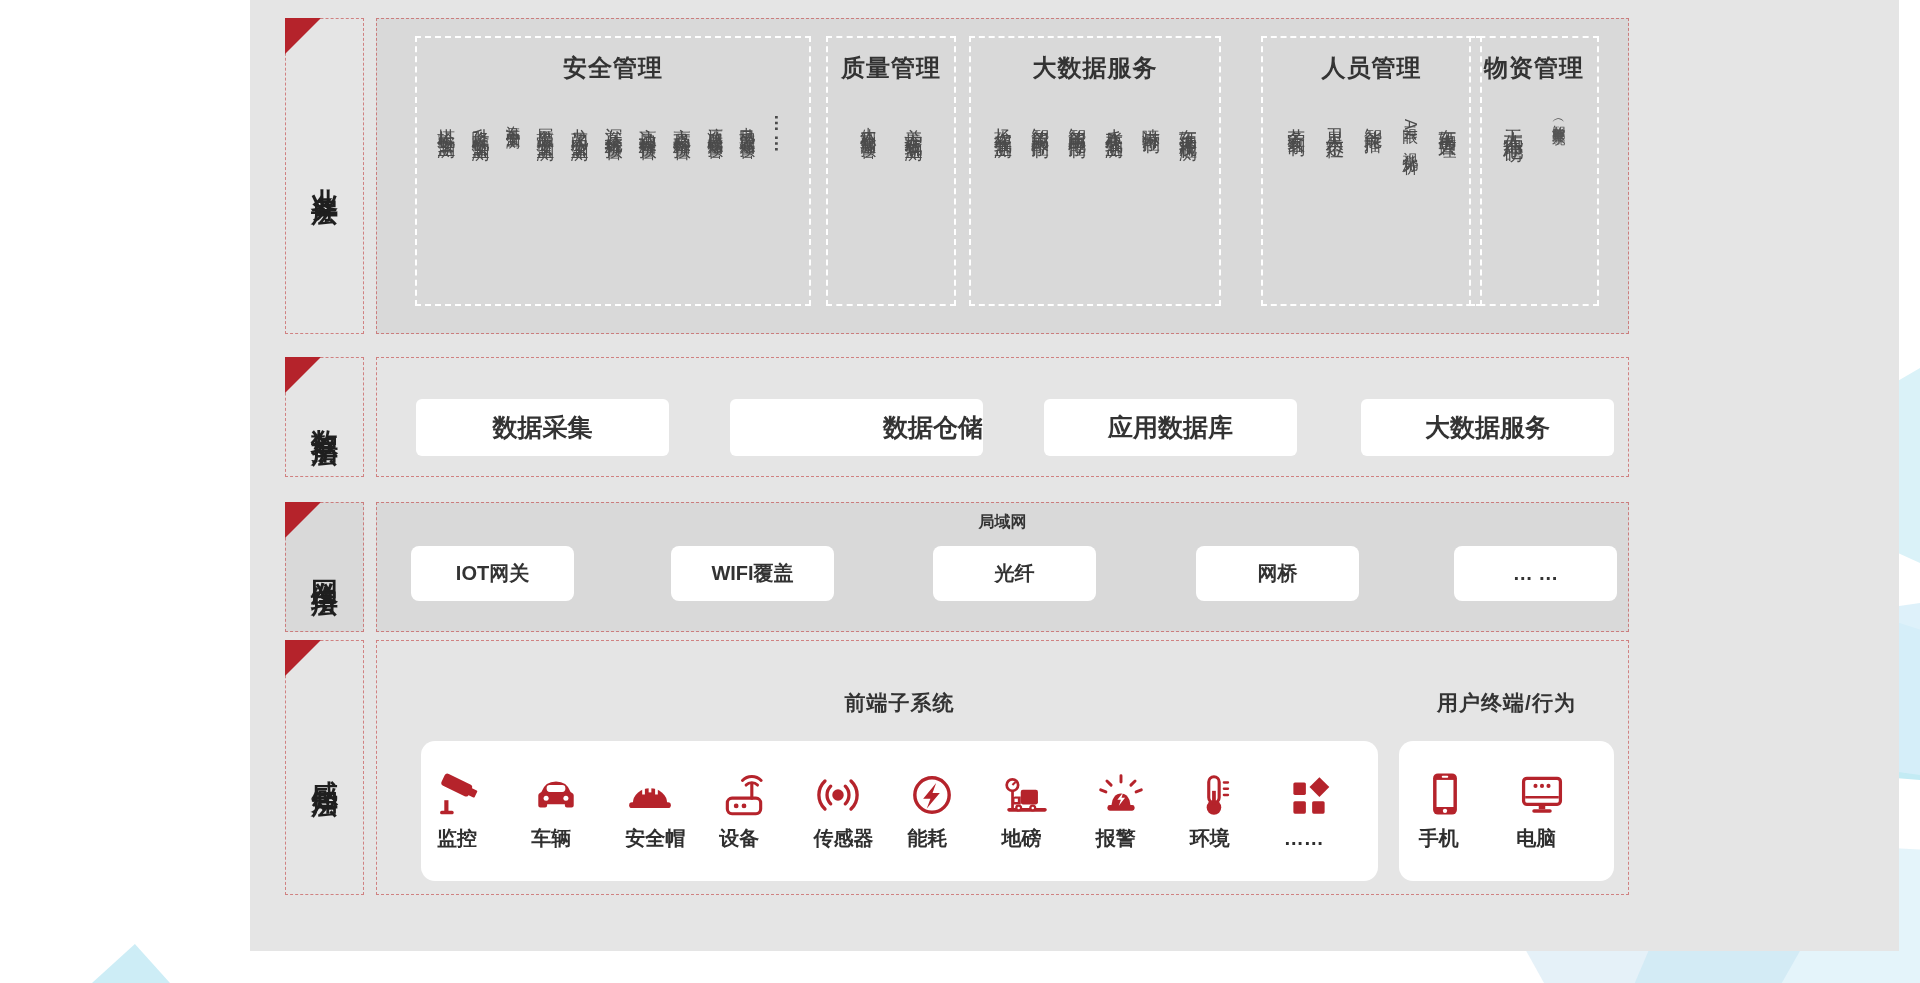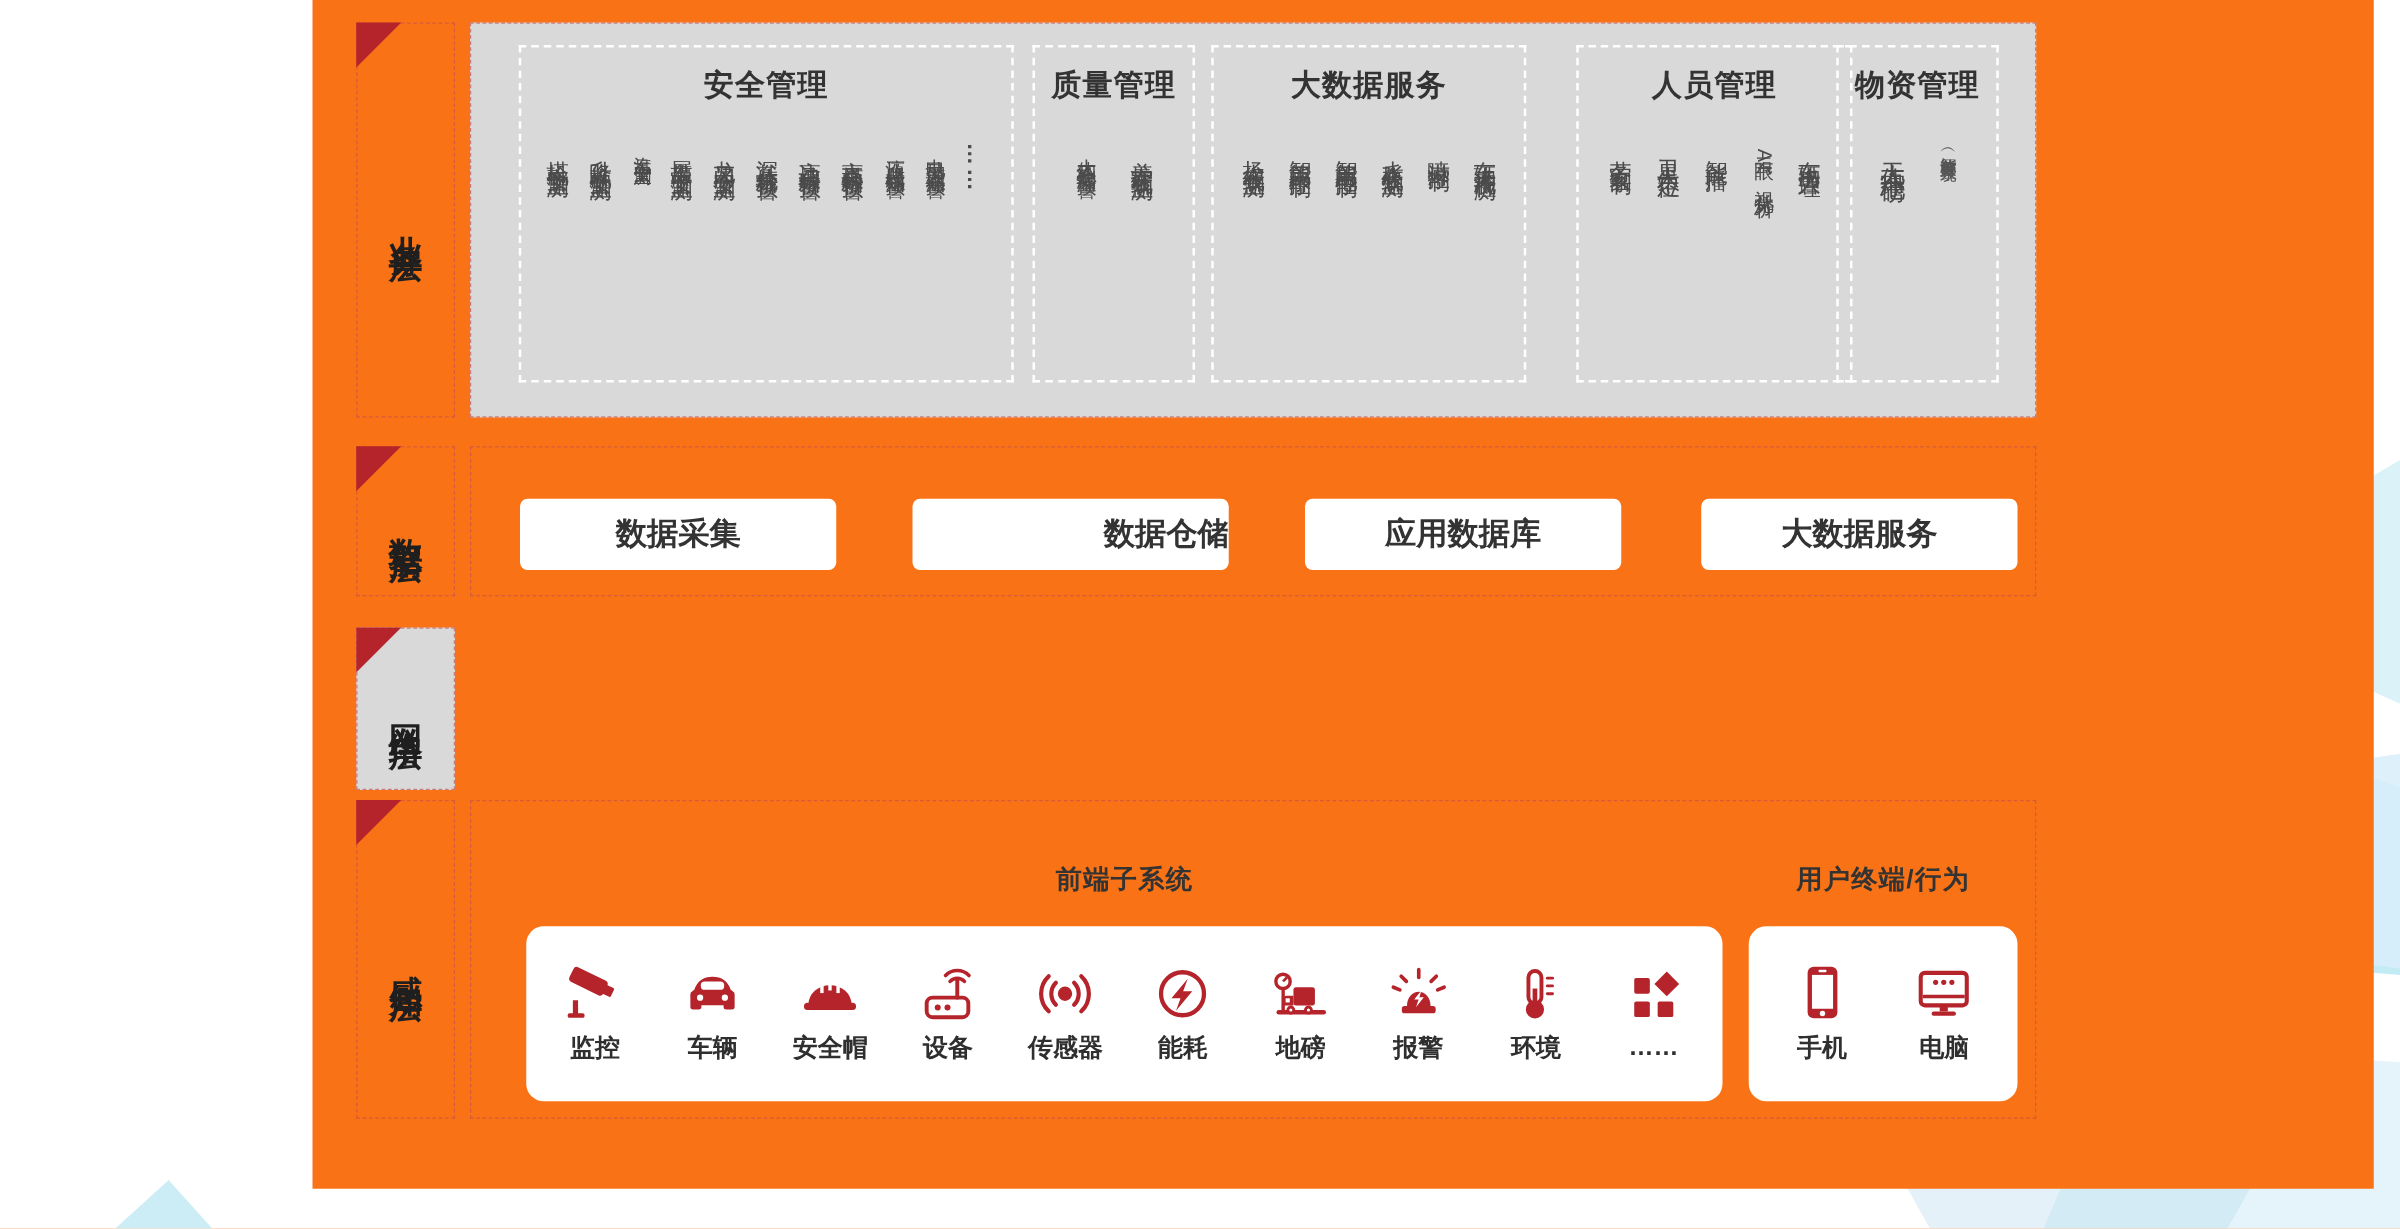--- a/index.html
+++ b/index.html
@@ -21,21 +21,21 @@
   .deco-hex2{left:1610px;top:838px;width:310px;height:145px;background:rgba(178,224,240,.35);
     clip-path:polygon(28% 0,100% 8%,100% 100%,8% 100%);}
   .deco-tr1{left:1420px;top:0;width:248px;height:215px;background:rgba(255,255,255,.40);
     clip-path:polygon(100% 0,12% 0,100% 100%);}
   .deco-tr2{left:1520px;top:0;width:148px;height:300px;background:rgba(255,255,255,.28);
     clip-path:polygon(0 0,100% 55%,100% 100%);}
   .deco-bl{left:92px;top:944px;width:78px;height:39px;background:#cdedf6;
     clip-path:polygon(55% 0,100% 100%,0 100%);}
 
   
-  .canvas{position:absolute;left:250px;top:0;width:1649px;height:951px;background:#f97316;}
+  .canvas{position:absolute;left:250px;top:0;width:1649px;height:951px;background:#e5e5e5;}
 
   .label-box{position:absolute;left:35px;width:79px;box-sizing:border-box;
     border:1.5px dashed rgba(197,77,77,.65);}
   .label-box .tri{position:absolute;top:-1px;left:-1px;width:0;height:0;
     border-top:36px solid #b5232b;border-right:36px solid transparent;}
   .label-box .vtxt{position:absolute;inset:0;display:flex;align-items:center;justify-content:center;
     writing-mode:vertical-rl;text-orientation:mixed;
     font-size:27px;font-weight:bold;color:#1f1f1f;letter-spacing:6px;}
   .content-box{position:absolute;left:126px;width:1253px;box-sizing:border-box;
     border:1.5px dashed rgba(197,77,77,.65);}
@@ -66,21 +66,21 @@
   .net-caption{position:absolute;top:9px;left:0;right:0;text-align:center;
     font-size:16px;font-weight:bold;color:#333;}
   .net-box{top:43px;width:163px;height:55px;line-height:55px;font-size:20px;border-radius:8px;}
 
   
   .perl{top:640px;height:255px;}
   .per-title{position:absolute;top:48px;text-align:center;
     font-size:21px;font-weight:bold;color:#333;letter-spacing:1px;}
   .panel{position:absolute;top:100px;height:140px;background:#fff;border-radius:14px;
     display:flex;justify-content:space-evenly;align-items:center;}
-  .icon-item{display:flex;flex-direction:column;align-items:center;gap:5px;min-width:78px;}
+  .icon-item{display:flex;flex-direction:column;align-items:flex-start;gap:5px;min-width:78px;}
   .icon-item .ic{color:#b5232b;height:50px;display:flex;align-items:flex-end;justify-content:center;}
   .icon-item .ic svg{display:block;}
   .icon-item .lbl{font-size:20px;font-weight:bold;color:#2f2f2f;}
 </style>
 </head>
 <body>
 
 <div class="deco deco-tr1"></div>
 <div class="deco deco-tr2"></div>
 <div class="deco deco-r"></div>
@@ -164,20 +164,28 @@
     <div class="wbox data-box" style="left:39px;">数据采集</div>
     <div class="wbox data-box" style="left:353px;text-align:right;">数据仓储</div>
     <div class="wbox data-box" style="left:667px;">应用数据库</div>
     <div class="wbox data-box" style="left:984px;">大数据服务</div>
   </div>
 
   <div class="label-box" style="top:502px;height:130px;background:#d9d9d9;">
     <div class="tri"></div>
     <div class="vtxt">网络层</div>
   </div>
+  <div class="content-box netl">
+    <div class="net-caption">局域网</div>
+    <div class="wbox net-box" style="left:34px;">IOT网关</div>
+    <div class="wbox net-box" style="left:294px;">WIFI覆盖</div>
+    <div class="wbox net-box" style="left:556px;">光纤</div>
+    <div class="wbox net-box" style="left:819px;">网桥</div>
+    <div class="wbox net-box" style="left:1077px;">… …</div>
+  </div>
 
   <div class="label-box" style="top:640px;height:255px;">
     <div class="tri"></div>
     <div class="vtxt">感知层</div>
   </div>
   <div class="content-box perl">
     <div class="per-title" style="left:44px;width:957px;">前端子系统</div>
     <div class="per-title" style="left:1022px;width:215px;">用户终端/行为</div>
 
     <div class="panel" style="left:44px;width:957px;">

